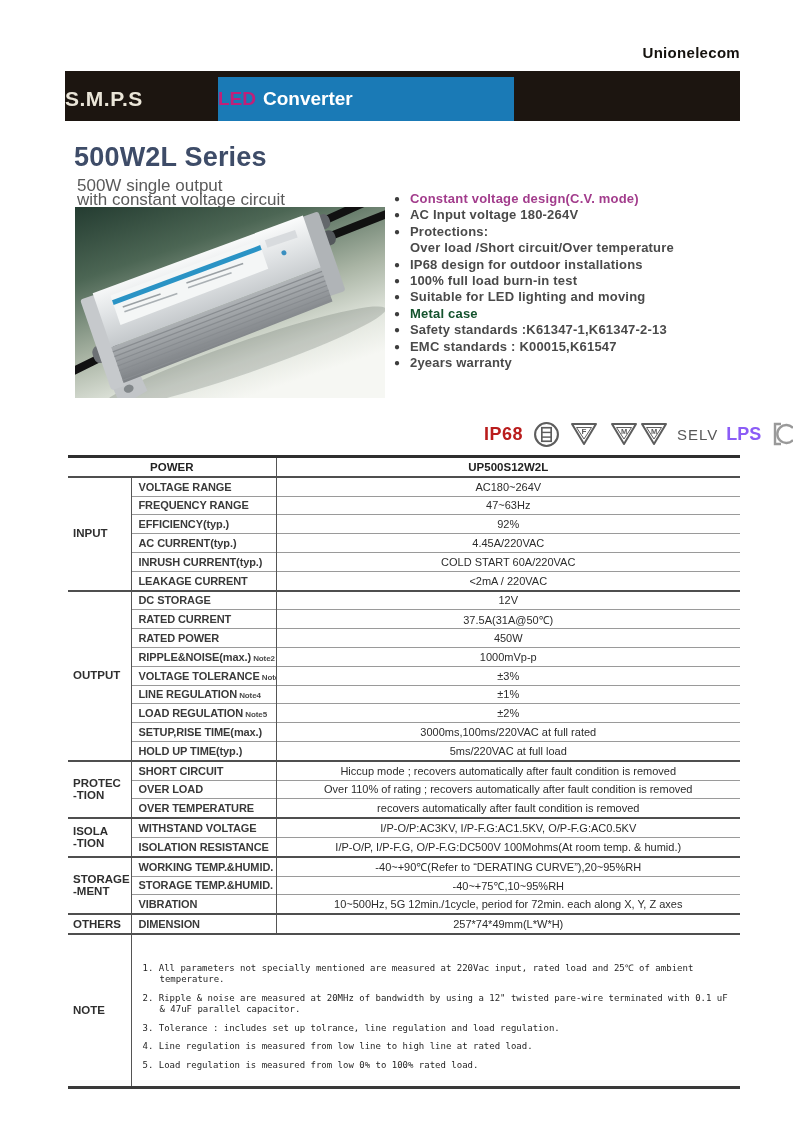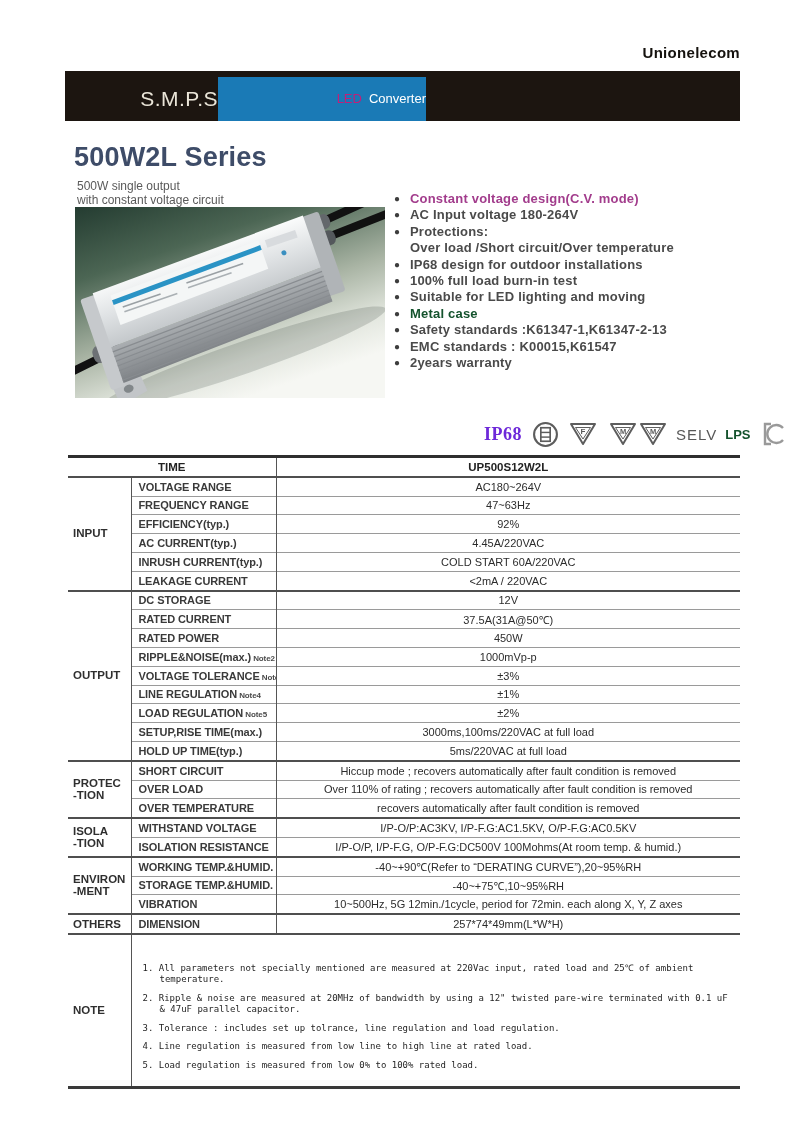--- a/index.html
+++ b/index.html
@@ -7,53 +7,53 @@
         font-family:"Liberation Sans",sans-serif;overflow:hidden;color:#333;}
 
   
   #brand{position:absolute;left:0;top:44px;width:740px;text-align:right;
          font-size:15px;font-weight:800;color:#15120e;letter-spacing:.3px;}
 
   
   #headerbar{position:absolute;left:65px;top:71px;width:675px;height:50px;
              background:var(--header-black,#1c1510);}
   #headerbar .seg{position:absolute;top:6px;height:44px;line-height:44px;
-                  text-align:right;font-weight:normal;}
+                  text-align:left;font-weight:bold;}
   .seg.smps{left:0;top:0;width:153px;height:50px;line-height:54px;
             color:#eae5d8;font-size:21px;letter-spacing:.5px;}
-  .seg.led{left:153px;width:208px;background:var(--header-blue,#1a7ab6);
-           color:#fff;font-size:13px;}
+  .seg.led{left:153px;width:296px;background:var(--header-blue,#1a7ab6);
+           color:#fff;font-size:19px;}
   .seg.led .led-hl{color:var(--led-magenta,#c02079);}
   .seg.led .led-rest{margin-left:7px;}
   .seg.wp{left:405px;width:270px;background:var(--header-olive,#8c9377);
           color:#fdfdf8;font-size:17px;}
 
   
   #series-title{position:absolute;left:74px;top:142px;font-size:27px;
                 font-weight:bold;color:var(--title-navy,#3e4c68);letter-spacing:.2px;}
-  #series-sub{position:absolute;left:77px;top:179px;font-size:12px;
+  #series-sub{position:absolute;left:77px;top:179px;font-size:17px;
               line-height:14px;color:#5a5a5a;}
 
   
   #product-photo{position:absolute;left:75px;top:207px;width:310px;height:191px;}
 
   
   #features{position:absolute;left:394px;top:191px;width:372px;}
   .feat{display:flex;line-height:16.4px;font-size:13px;font-weight:bold;
         color:#4a4a4a;letter-spacing:.2px;}
   .fb{width:16px;flex:0 0 16px;font-size:10px;color:#3d3d3d;}
   .fb.hid{visibility:hidden;}
 
   
   #certs{position:absolute;left:484px;top:417px;height:34px;display:flex;
          align-items:center;}
-  #ip68{font-size:18px;font-weight:800;color:#6d28d9;letter-spacing:.5px;font-family:Liberation Serif, serif;}
+  #ip68{font-size:18px;font-weight:800;color:#b91c1c;letter-spacing:.5px;}
   #certs svg{margin-left:10px;}
   #selv{margin-left:9px;font-size:15px;color:#585858;letter-spacing:1px;}
-  #lps{margin-left:8px;font-size:13px;font-weight:800;color:#14532d;}
+  #lps{margin-left:8px;font-size:18px;font-weight:800;color:#8b5cf6;}
 
   
   #spec{position:absolute;left:68px;top:455px;width:672px;border-collapse:collapse;
         table-layout:fixed;border-top:3px solid #2e2e2e;border-bottom:3px solid #3a3a3a;}
   #spec td{height:17.8px;padding:0;border-top:1px solid #9a9a9a;
            font-size:11px;overflow:hidden;white-space:nowrap;}
   #spec tr.head-row td{border-top:none;border-bottom:2px solid #4f4f4f;
                        font-weight:bold;text-align:center;font-size:11.5px;color:#222;}
   #spec tr.sec-start td{border-top:2px solid #4f4f4f;}
   .c-sec{font-weight:bold;color:#2f2f2f;padding-left:5px !important;
@@ -218,21 +218,21 @@
   </div>
 
   <table id="spec">
     <colgroup>
         <col style="width:63px">
         <col style="width:145px">
         <col>
       </colgroup>
     <tbody>
       <tr class="head-row">
-        <td colspan="2">TIME</td>
+        <td colspan="2">POWER</td>
         <td class="h-model">UP500S12W2L</td>
       </tr>
     <tr class="sec-start">
           <td class="c-sec" rowspan="6">INPUT</td>
           <td class="c-item">VOLTAGE RANGE</td>
           <td class="c-val">AC180~264V</td>
         </tr>
         <tr>
           <td class="c-item">FREQUENCY RANGE</td>
           <td class="c-val">47~63Hz</td>
@@ -277,21 +277,21 @@
         <tr>
           <td class="c-item">LINE REGULATION<span class="note-ref"> Note4</span></td>
           <td class="c-val">±1%</td>
         </tr>
         <tr>
           <td class="c-item">LOAD REGULATION<span class="note-ref"> Note5</span></td>
           <td class="c-val">±2%</td>
         </tr>
         <tr>
           <td class="c-item">SETUP,RISE TIME(max.)</td>
-          <td class="c-val">3000ms,100ms/220VAC at full load</td>
+          <td class="c-val">3000ms,100ms/220VAC at full rated</td>
         </tr>
         <tr>
           <td class="c-item">HOLD UP TIME(typ.)</td>
           <td class="c-val">5ms/220VAC at full load</td>
         </tr>
         <tr class="sec-start">
           <td class="c-sec" rowspan="3">PROTEC
 -TION</td>
           <td class="c-item">SHORT CIRCUIT</td>
           <td class="c-val">Hiccup mode ; recovers automatically after fault condition is removed</td>
@@ -308,21 +308,21 @@
           <td class="c-sec" rowspan="2">ISOLA
 -TION</td>
           <td class="c-item">WITHSTAND VOLTAGE</td>
           <td class="c-val">I/P-O/P:AC3KV, I/P-F.G:AC1.5KV, O/P-F.G:AC0.5KV</td>
         </tr>
         <tr>
           <td class="c-item">ISOLATION RESISTANCE</td>
           <td class="c-val">I/P-O/P, I/P-F.G, O/P-F.G:DC500V 100Mohms(At room temp. &amp; humid.)</td>
         </tr>
         <tr class="sec-start">
-          <td class="c-sec" rowspan="3">ENVIRON
+          <td class="c-sec" rowspan="3">STORAGE
 -MENT</td>
           <td class="c-item">WORKING TEMP.&amp;HUMID.</td>
           <td class="c-val">-40~+90℃(Refer to “DERATING CURVE”),20~95%RH</td>
         </tr>
         <tr>
           <td class="c-item">STORAGE TEMP.&amp;HUMID.</td>
           <td class="c-val">-40~+75℃,10~95%RH</td>
         </tr>
         <tr>
           <td class="c-item">VIBRATION</td>

